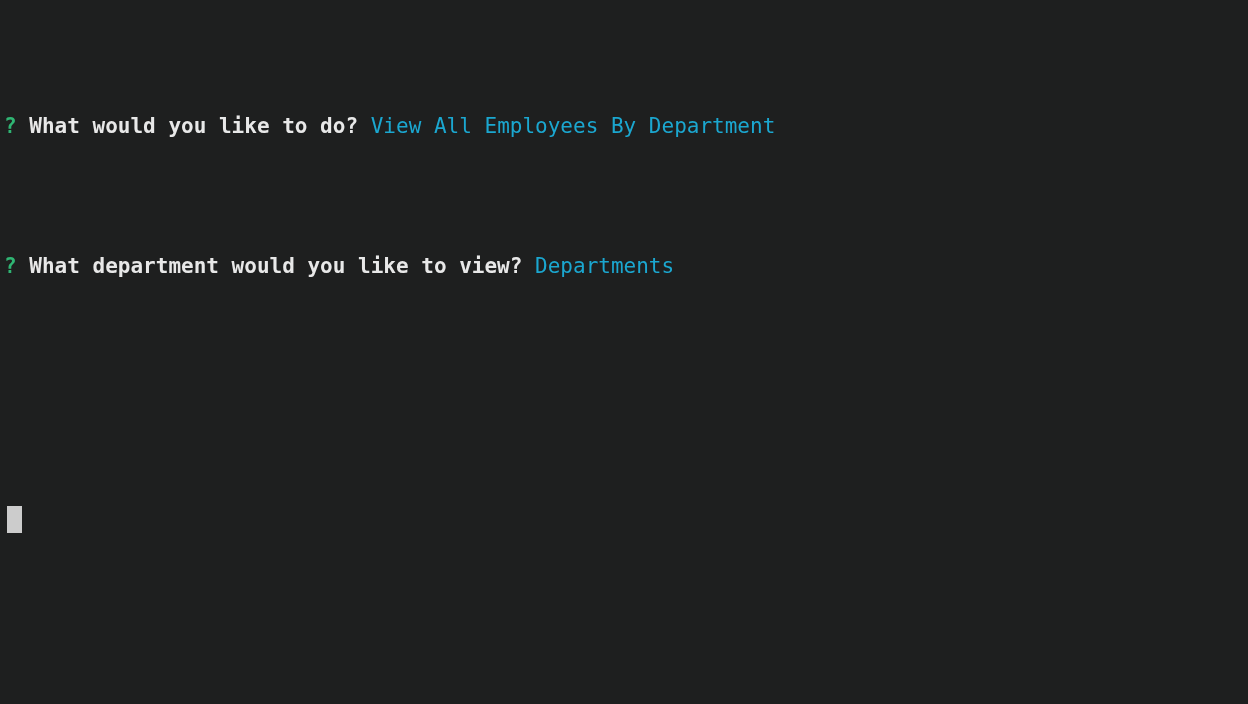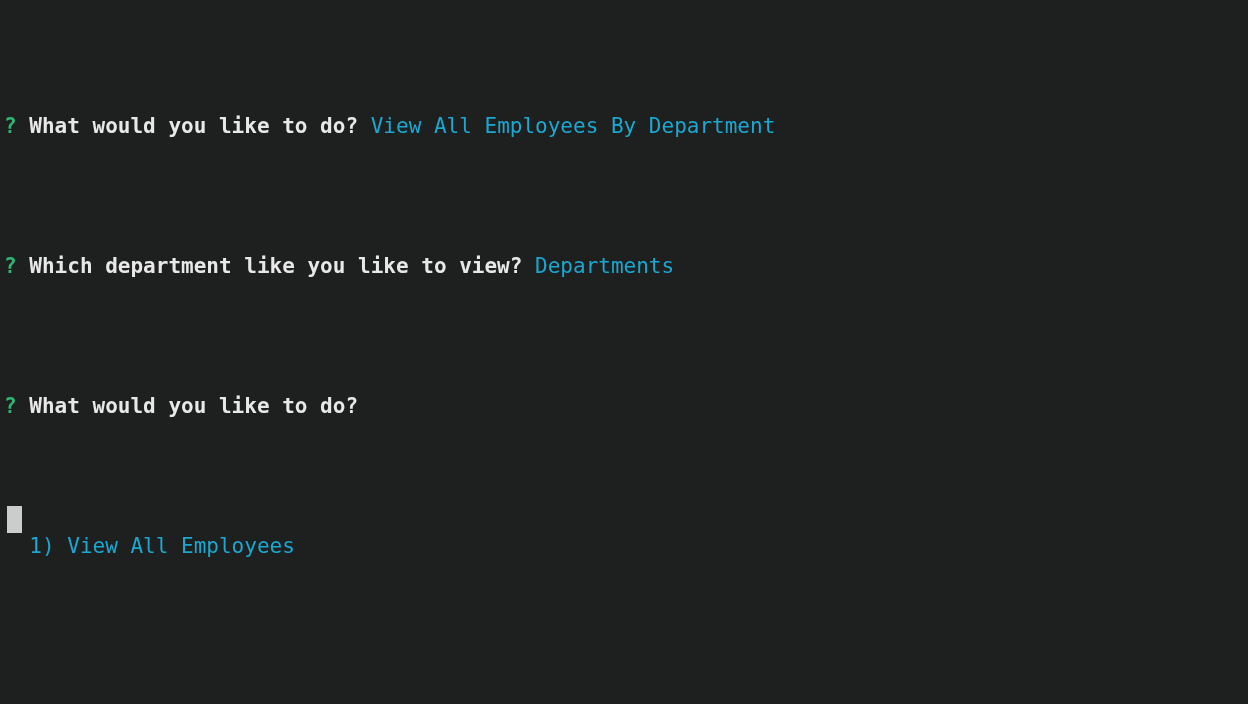--- a/index.html
+++ b/index.html
@@ -70,27 +70,25 @@
 </head>
 <body>
 
 <div id="terminal">
   <div class="screen">
 
     
     <div class="line"><span class="q-mark">?</span><span class="q-text"> </span><span class="q-text">What would you like to do?</span><span class="q-text"> </span><span class="answer-val">View All Employees By Department</span></div>
 
     
-    <div class="line"><span class="q-mark">?</span><span class="q-text"> </span><span class="q-text">Which department like you like to view?</span><span class="q-text"> </span><span class="answer-val">Departments</span></div>
+    <div class="line"><span class="q-mark">?</span><span class="q-text"> </span><span class="q-text">What department would you like to view?</span><span class="q-text"> </span><span class="answer-val">Departments</span></div>
 
     
-    <div class="line"><span class="q-mark">?</span><span class="q-text"> </span><span class="q-text">What would you like to do?</span></div>
 
     
-    <div class="line"><span class="opt-selected">  </span><span class="opt-selected">1)</span><span class="opt-selected"> </span><span class="opt-selected">View All Employees</span></div>
 
 
     
 
     
 
     
 
     
 

